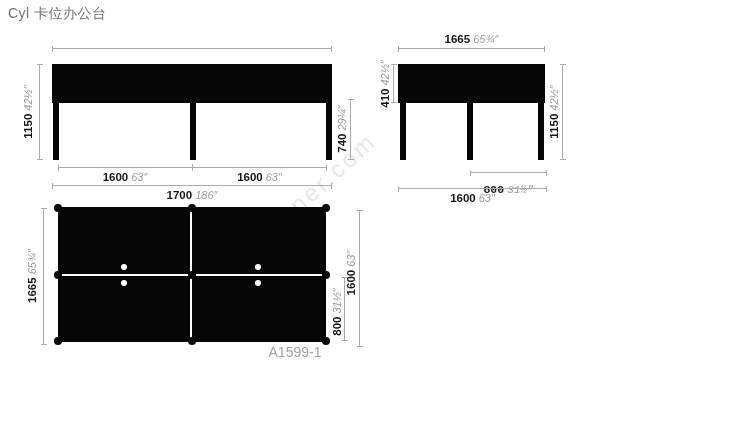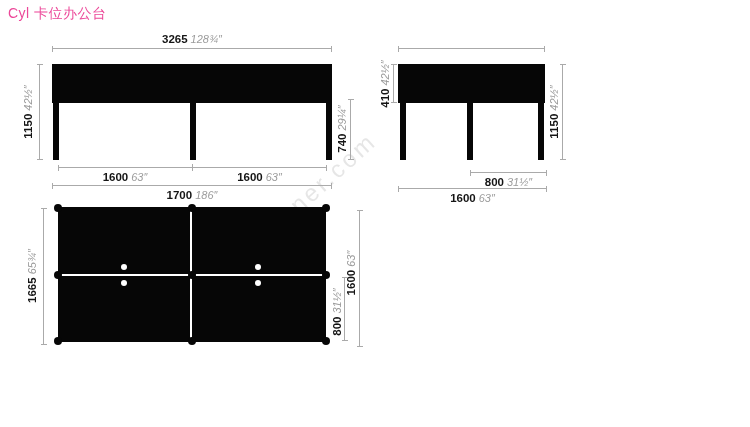--- a/index.html
+++ b/index.html
@@ -2,21 +2,21 @@
 <html><head>
 <meta charset="utf-8">
 <style>
   html,body{margin:0;padding:0;background:#fff;}
   #stage{
     position:relative;width:750px;height:427px;background:#ffffff;overflow:hidden;
     font-family:"Liberation Sans", sans-serif;
   }
   .abs{position:absolute;}
   
-  .page-title{font-size:14px;color:#ec4899;letter-spacing:.5px;}
+  .page-title{font-size:14px;color:#737373;letter-spacing:.5px;}
   .mm{font-weight:bold;color:#151515;font-size:11.5px;}
   .in{color:#9b9b9b;font-size:11px;font-style:italic;margin-left:3px;}
   .dim-h{position:absolute;text-align:center;white-space:nowrap;line-height:14px;}
   .dim-v{position:absolute;width:100px;height:16px;text-align:center;white-space:nowrap;
          transform:rotate(-90deg);transform-origin:center center;line-height:16px;}
   
   .dline-h{position:absolute;height:1px;background:#aaaaaa;}
   .dline-h::before,.dline-h::after{content:"";position:absolute;width:1px;height:6px;top:-2px;background:#aaaaaa;}
   .dline-h::before{left:0;} .dline-h::after{right:0;}
   .dline-v{position:absolute;width:1px;background:#aaaaaa;}
@@ -40,23 +40,20 @@
 </style>
 </head>
 <body>
 
 <div id="stage">
 
   <div class="abs page-title" style="left:8px;top:5px;">Cyl 卡位办公台</div>
 
   <div class="watermark">snsuner.com</div>
 
-  <div class="dim-h" style="left:52px;top:31px;width:280px;">
-    <span class="mm">3265</span><span class="in">128¾″</span>
-  </div>
   <div class="dline-h" style="left:52px;top:48px;width:280px;"></div>
 
   <div class="blk" style="left:52px;top:64px;width:280px;height:39px;"></div>
   <div class="blk" style="left:53px;top:103px;width:6px;height:57px;"></div>
   <div class="blk" style="left:190px;top:103px;width:6px;height:57px;"></div>
   <div class="blk" style="left:326px;top:103px;width:6px;height:57px;"></div>
 
   <div class="dline-v" style="left:39px;top:64px;height:96px;"></div>
   <div class="dim-v" style="left:-23px;top:104px;">
     <span class="mm">1150</span><span class="in">42½″</span>
@@ -74,39 +71,42 @@
   </div>
   <div class="dim-h" style="left:192px;top:169px;width:135px;">
     <span class="mm">1600</span><span class="in">63″</span>
   </div>
 
   <div class="dline-h" style="left:52px;top:185px;width:280px;"></div>
   <div class="dim-h" style="left:52px;top:187px;width:280px;">
     <span class="mm">1700</span><span class="in">186″</span>
   </div>
 
+  <div class="dim-h" style="left:398px;top:31px;width:147px;">
+    <span class="mm">1665</span><span class="in">65¾″</span>
+  </div>
   <div class="dline-h" style="left:398px;top:48px;width:147px;"></div>
 
   <div class="blk" style="left:398px;top:64px;width:147px;height:39px;"></div>
   <div class="blk" style="left:400px;top:103px;width:6px;height:57px;"></div>
   <div class="blk" style="left:467px;top:103px;width:6px;height:57px;"></div>
   <div class="blk" style="left:538px;top:103px;width:6px;height:57px;"></div>
 
   <div class="dline-v" style="left:393px;top:64px;height:39px;"></div>
   <div class="dim-v" style="left:334px;top:76px;">
     <span class="mm">410</span><span class="in">42½″</span>
   </div>
 
   <div class="dline-v" style="left:562px;top:64px;height:96px;"></div>
   <div class="dim-v" style="left:503px;top:104px;">
     <span class="mm">1150</span><span class="in">42½″</span>
   </div>
 
   <div class="dline-h" style="left:470px;top:172px;width:77px;"></div>
-  <div class="dim-h" style="left:470px;top:174px;width:77px;">
+  <div class="dim-h" style="left:470px;top:182px;width:77px;font-family:Liberation Mono, monospace;">
     <span class="mm">800</span><span class="in">31½″</span>
   </div>
   <div class="dline-h" style="left:398px;top:188px;width:149px;"></div>
   <div class="dim-h" style="left:398px;top:190px;width:149px;">
     <span class="mm">1600</span><span class="in">63″</span>
   </div>
 
   <div class="plan-desk" style="left:58px;top:207px;width:268px;height:135px;">
     <div class="plan-div-v" style="left:132px;"></div>
     <div class="plan-div-h" style="top:67px;"></div>
@@ -135,14 +135,15 @@
   <div class="dline-v" style="left:359px;top:210px;height:137px;"></div>
   <div class="dim-v" style="left:300px;top:265px;">
     <span class="mm">1600</span><span class="in">63″</span>
   </div>
 
   <div class="dline-v" style="left:344px;top:277px;height:64px;"></div>
   <div class="dim-v" style="left:286px;top:304px;">
     <span class="mm">800</span><span class="in">31½″</span>
   </div>
 
+  <div class="abs model-code" style="left:250px;top:344px;width:90px;">A1599-1</div>
 
 </div>
 
 </body></html>

